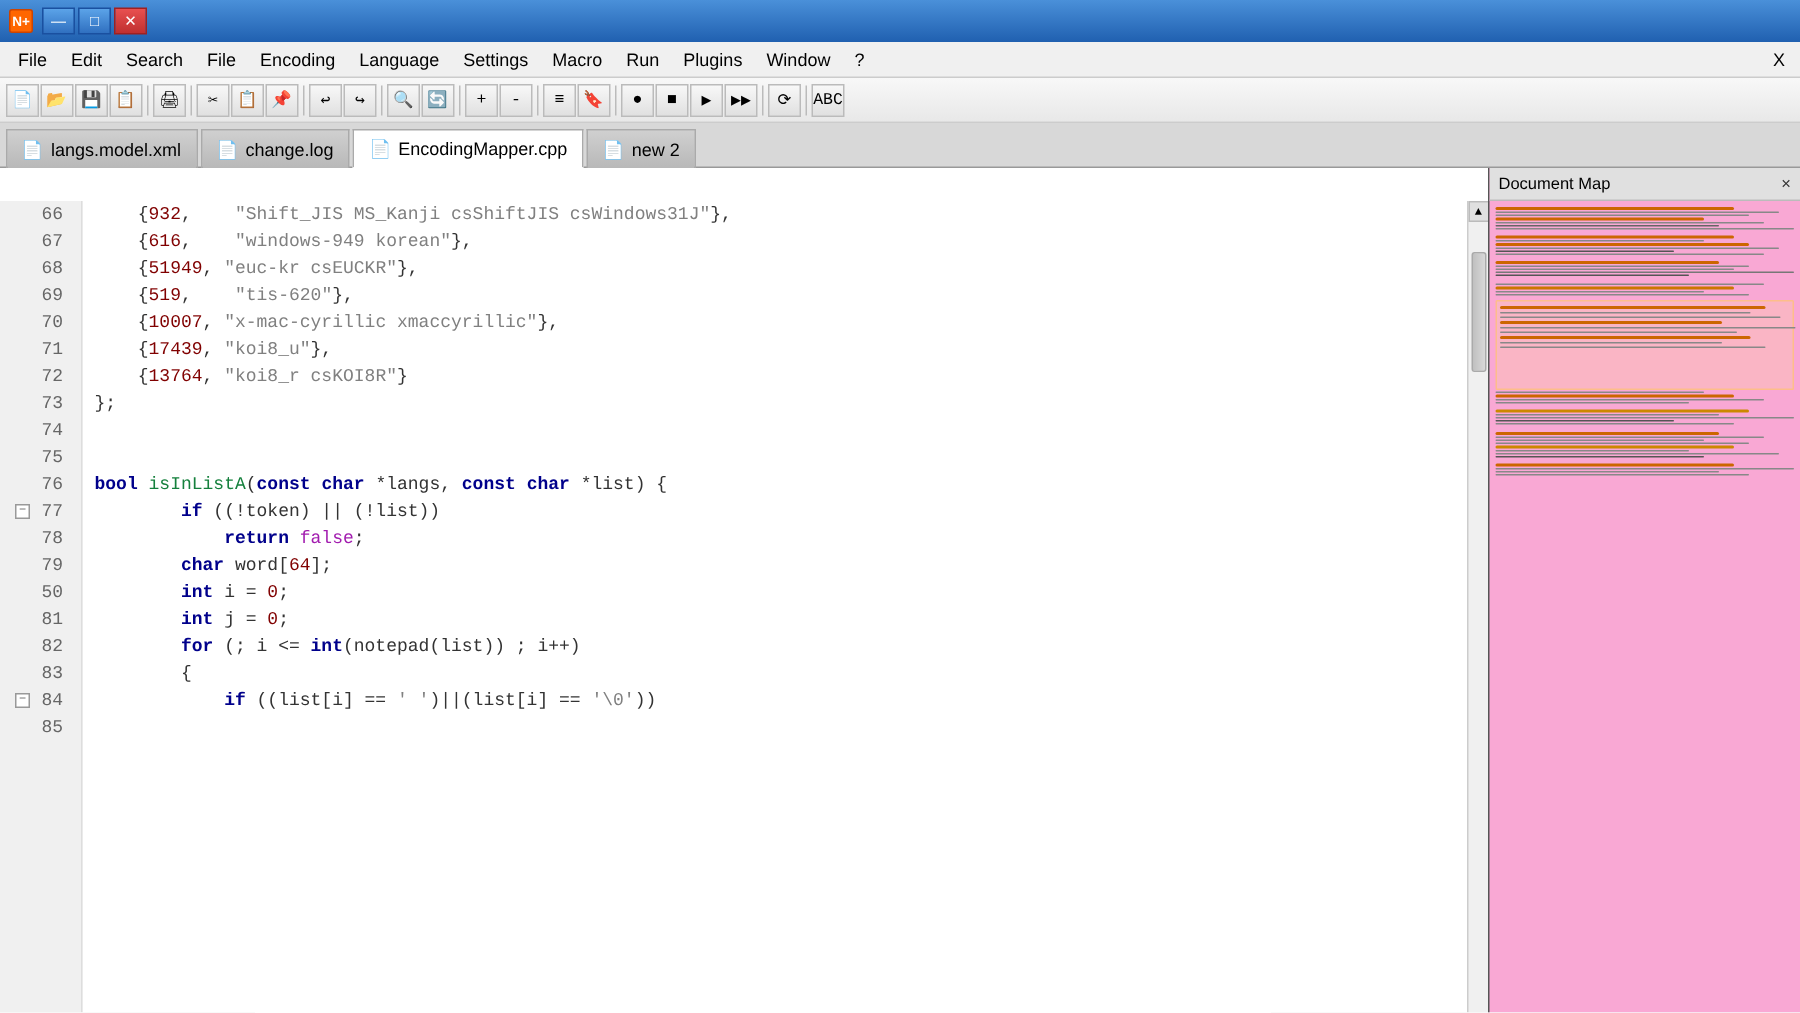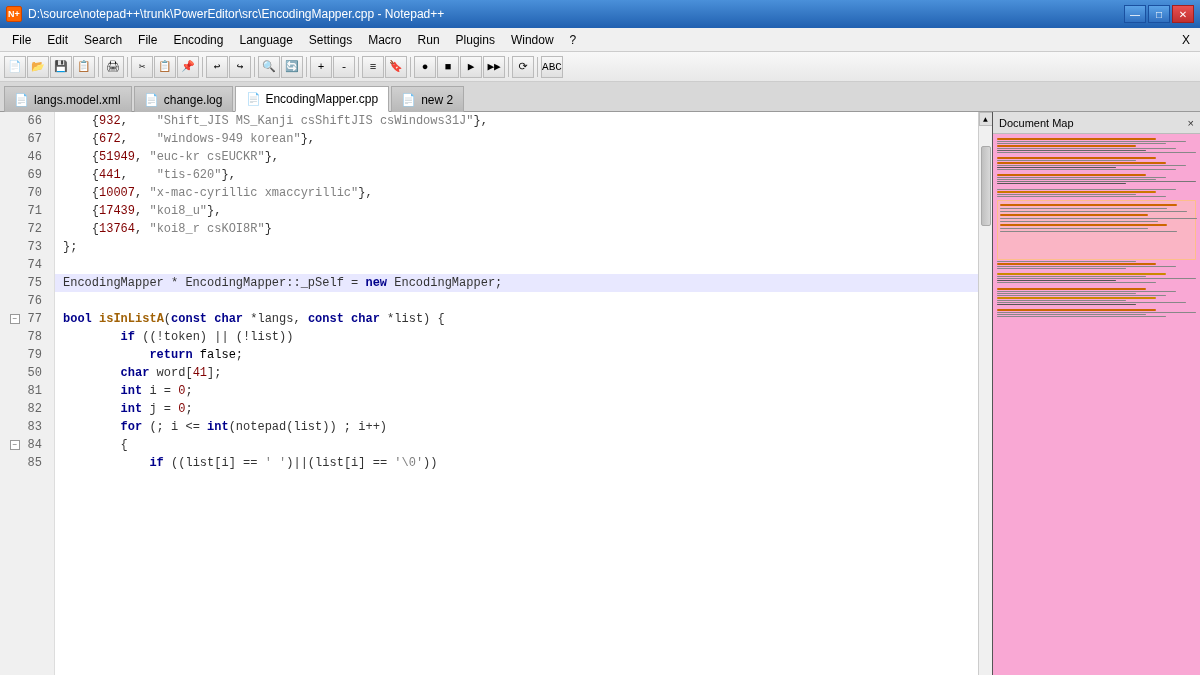--- a/index.html
+++ b/index.html
@@ -86,20 +86,21 @@
       height: calc(675px - 28px - 24px - 30px - 30px);
       background: white;
     }
 
     
     .editor {
       flex: 1;
       display: flex;
       overflow: hidden;
       position: relative;
+      margin-top: 22px;
     }
     .line-numbers {
       background: #f0f0f0;
       border-right: 1px solid #ddd;
       padding: 0 8px;
       min-width: 55px;
       color: #666;
       font-size: 12px;
       line-height: 18px;
       user-select: none;
@@ -137,24 +138,24 @@
       height: 18px;
       padding: 0 8px;
       white-space: pre;
       display: flex;
       align-items: center;
     }
     .code-line.highlight { background: #e8e8ff; }
 
     
     .kw { color: #00008b; font-weight: bold; }
-    .kw2 { color: #000000; }
+    .kw2 { color: #a21caf; }
     .str { color: #808080; }
     .num { color: #800000; }
-    .fn { color: #a16207; font-weight: bold; }
+    .fn { color: #15803d; font-weight: normal; }
     .plain { color: #333; }
 
     
     .scrollbar-v {
       width: 14px;
       background: #f0f0f0;
       border-left: 1px solid #ccc;
       display: flex;
       flex-direction: column;
       align-items: center;
@@ -193,21 +194,20 @@
       height: calc(100% - 22px);
       overflow: hidden;
       padding: 2px;
     }
   </style>
 </head>
 <body>
 
 <div class="title-bar">
   <div class="title-bar-icon">N+</div>
-  <span class="title-bar-text">D:\source\notepad++\trunk\PowerEditor\src\EncodingMapper.cpp - Notepad++</span>
   <div class="title-bar-controls">
     <div class="title-btn">—</div>
     <div class="title-btn">□</div>
     <div class="title-btn close">✕</div>
   </div>
 </div>
 
 <div class="menu-bar">
   <div class="menu-item">File</div>
   <div class="menu-item">Edit</div>
@@ -277,21 +277,21 @@
   </div>
 </div>
 
 <div class="main-area">
 
   <div class="editor">
 
     <div class="line-numbers">
       <div class="line-number-row">66</div>
       <div class="line-number-row">67</div>
-      <div class="line-number-row">46</div>
+      <div class="line-number-row">68</div>
       <div class="line-number-row">69</div>
       <div class="line-number-row">70</div>
       <div class="line-number-row">71</div>
       <div class="line-number-row">72</div>
       <div class="line-number-row">73</div>
       <div class="line-number-row">74</div>
       <div class="line-number-row">75</div>
       <div class="line-number-row">76</div>
       <div class="line-number-row">
         <span class="fold-btn">−</span>
@@ -310,69 +310,66 @@
       <div class="line-number-row">85</div>
     </div>
 
     <div class="code-area">
 
       <div class="code-line">
         <span class="plain">    {</span><span class="num">932</span><span class="plain">,    </span><span class="str">"Shift_JIS MS_Kanji csShiftJIS csWindows31J"</span><span class="plain">},</span>
       </div>
 
       <div class="code-line">
-        <span class="plain">    {</span><span class="num">672</span><span class="plain">,    </span><span class="str">"windows-949 korean"</span><span class="plain">},</span>
+        <span class="plain">    {</span><span class="num">616</span><span class="plain">,    </span><span class="str">"windows-949 korean"</span><span class="plain">},</span>
       </div>
 
       <div class="code-line">
         <span class="plain">    {</span><span class="num">51949</span><span class="plain">, </span><span class="str">"euc-kr csEUCKR"</span><span class="plain">},</span>
       </div>
 
       <div class="code-line">
-        <span class="plain">    {</span><span class="num">441</span><span class="plain">,    </span><span class="str">"tis-620"</span><span class="plain">},</span>
+        <span class="plain">    {</span><span class="num">519</span><span class="plain">,    </span><span class="str">"tis-620"</span><span class="plain">},</span>
       </div>
 
       <div class="code-line">
         <span class="plain">    {</span><span class="num">10007</span><span class="plain">, </span><span class="str">"x-mac-cyrillic xmaccyrillic"</span><span class="plain">},</span>
       </div>
 
       <div class="code-line">
         <span class="plain">    {</span><span class="num">17439</span><span class="plain">, </span><span class="str">"koi8_u"</span><span class="plain">},</span>
       </div>
 
       <div class="code-line">
         <span class="plain">    {</span><span class="num">13764</span><span class="plain">, </span><span class="str">"koi8_r csKOI8R"</span><span class="plain">}</span>
       </div>
 
       <div class="code-line">
         <span class="plain">};</span>
       </div>
 
       <div class="code-line"></div>
 
-      <div class="code-line highlight">
-        <span class="plain">EncodingMapper * EncodingMapper::_pSelf = </span><span class="kw">new</span><span class="plain"> EncodingMapper;</span>
-      </div>
 
       <div class="code-line"></div>
 
       <div class="code-line">
         <span class="kw">bool</span><span class="plain"> </span><span class="fn">isInListA</span><span class="plain">(</span><span class="kw">const</span><span class="plain"> </span><span class="kw">char</span><span class="plain"> *langs, </span><span class="kw">const</span><span class="plain"> </span><span class="kw">char</span><span class="plain"> *list) {</span>
       </div>
 
       <div class="code-line">
         <span class="plain">        </span><span class="kw">if</span><span class="plain"> ((!token) || (!list))</span>
       </div>
 
       <div class="code-line">
         <span class="plain">            </span><span class="kw">return</span><span class="plain"> </span><span class="kw2">false</span><span class="plain">;</span>
       </div>
 
       <div class="code-line">
-        <span class="plain">        </span><span class="kw">char</span><span class="plain"> word[</span><span class="num">41</span><span class="plain">];</span>
+        <span class="plain">        </span><span class="kw">char</span><span class="plain"> word[</span><span class="num">64</span><span class="plain">];</span>
       </div>
 
       <div class="code-line">
         <span class="plain">        </span><span class="kw">int</span><span class="plain"> i = </span><span class="num">0</span><span class="plain">;</span>
       </div>
 
       <div class="code-line">
         <span class="plain">        </span><span class="kw">int</span><span class="plain"> j = </span><span class="num">0</span><span class="plain">;</span>
       </div>
 

